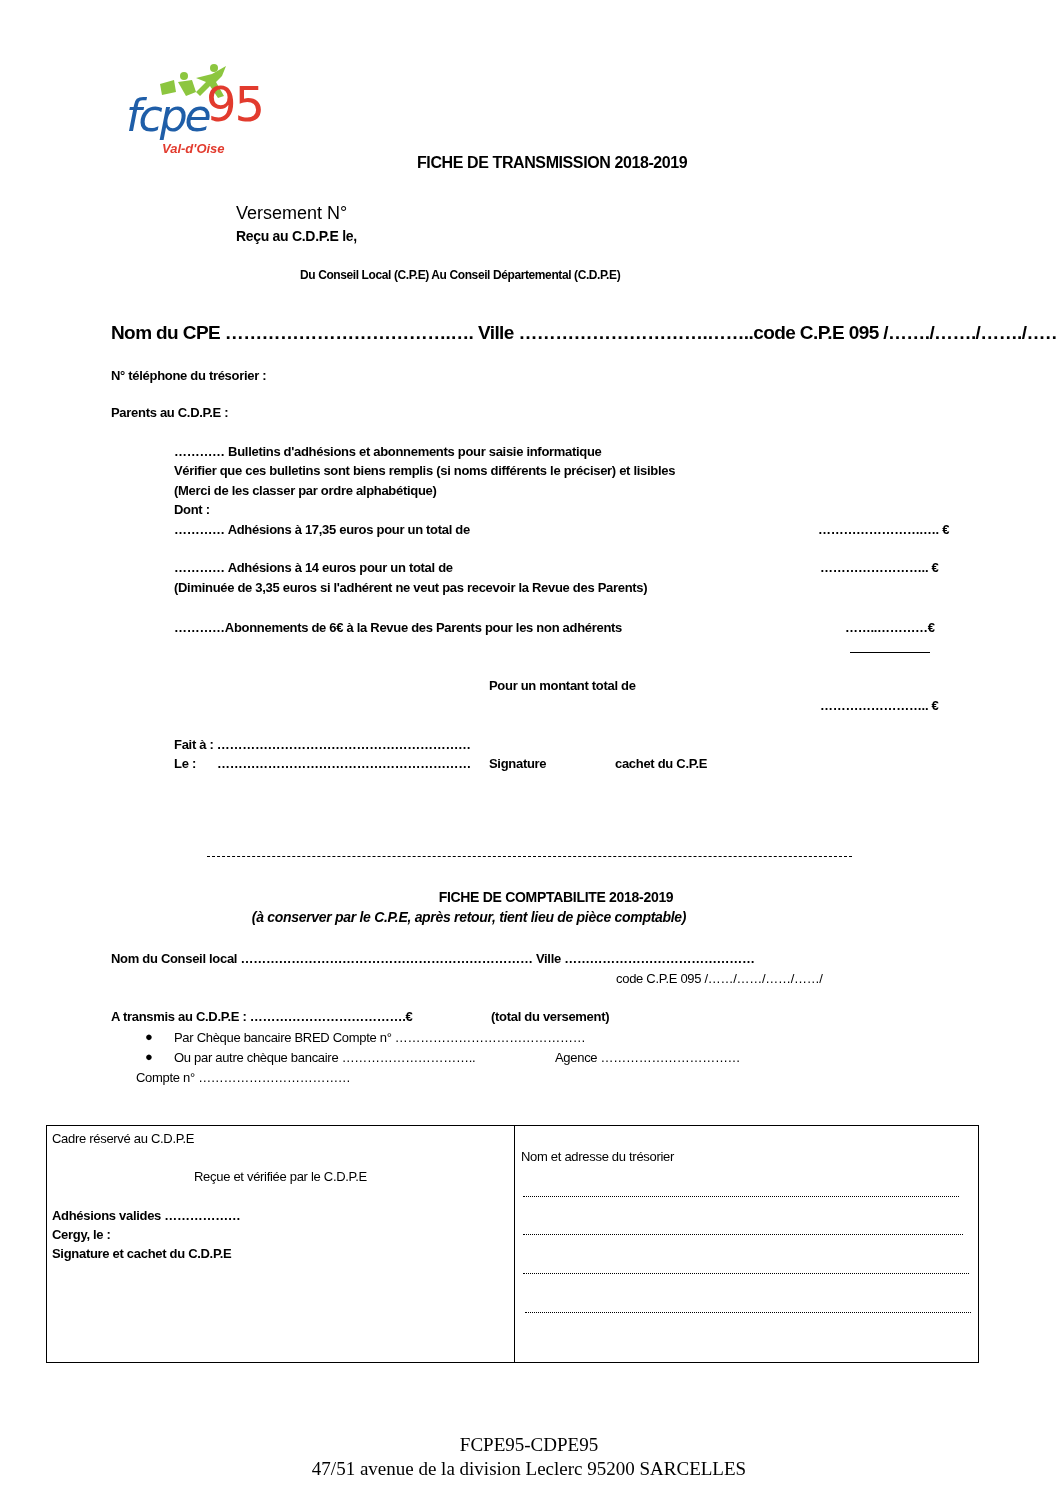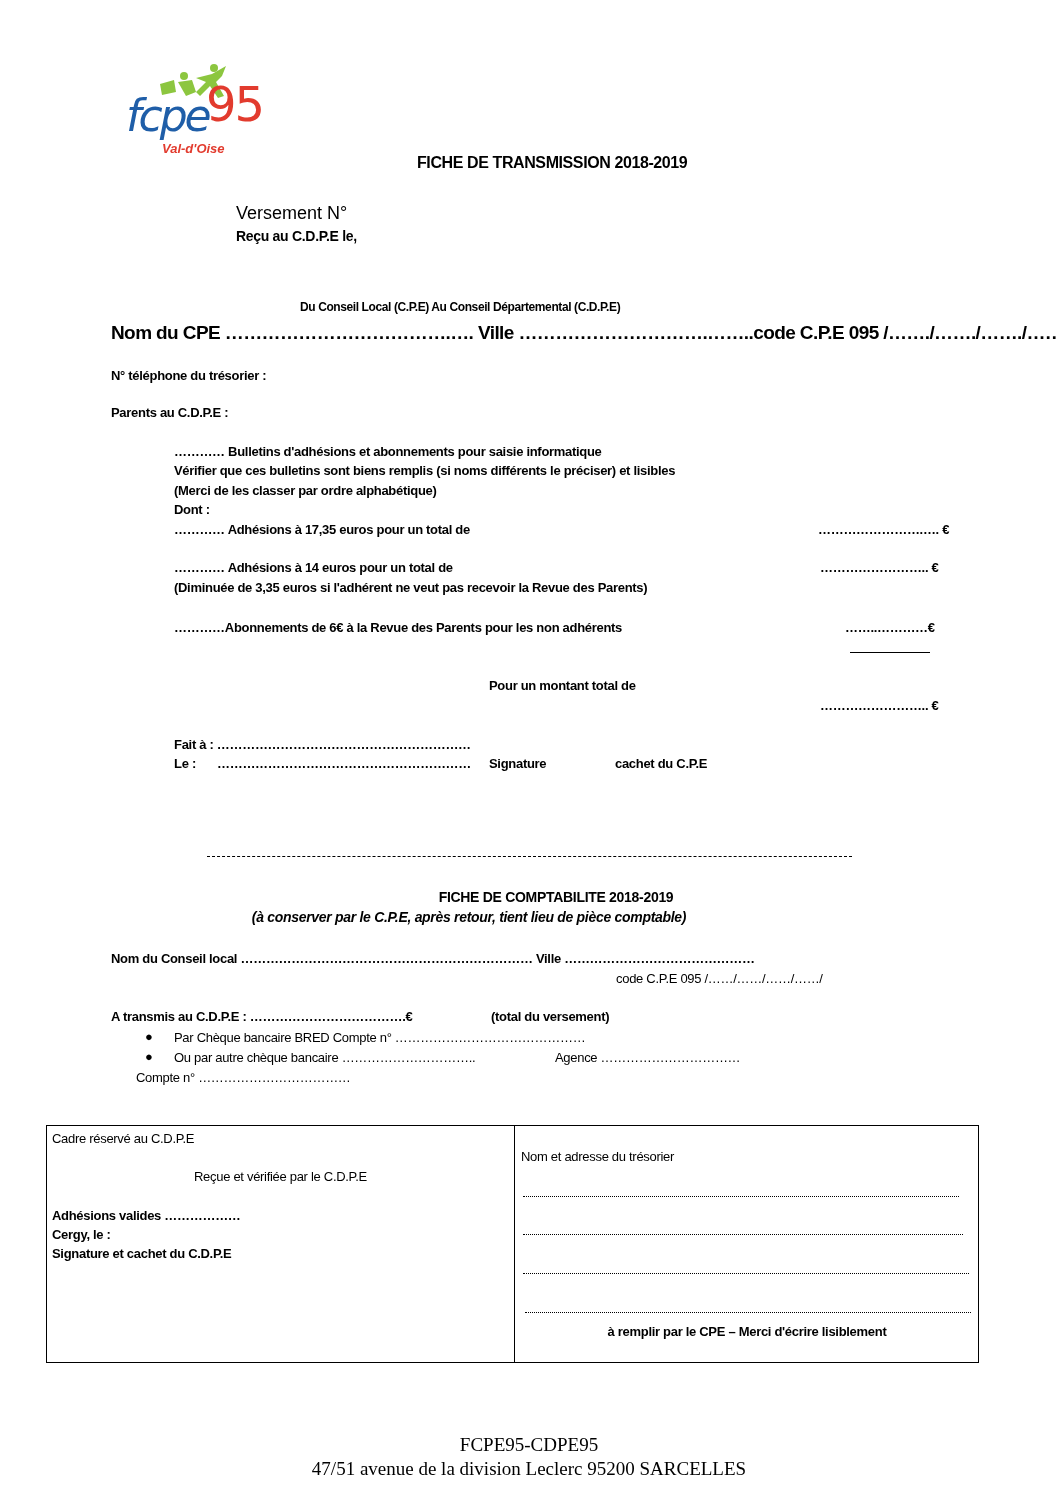--- a/index.html
+++ b/index.html
@@ -44,21 +44,21 @@
     <path d="M44,16 L60,12 L74,4 L70,14 L64,20 L72,34 L66,36 L58,24 L48,34 L44,30 L54,20 Z" fill="#8cc63f"></path>
   </svg>
   <span class="fcpe">fcpe</span>
   <span class="n95">95</span>
   <span class="vdo">Val-d'Oise</span>
 </div>
 
 <div class="abs b" style="left:417px;top:154px;font-size:16px;letter-spacing:-0.4px;">FICHE DE TRANSMISSION 2018-2019</div>
 <div class="abs" style="left:236px;top:203px;font-size:18px;">Versement N°</div>
 <div class="abs b t14" style="left:236px;top:228px;">Reçu au C.D.P.E le,</div>
-<div class="abs b" style="left:300px;top:268px;font-size:12px;letter-spacing:-0.4px;margin-top:32px;">Du Conseil Local (C.P.E) Au Conseil Départemental (C.D.P.E)</div>
+<div class="abs b" style="left:300px;top:268px;font-size:12px;letter-spacing:-0.4px;">Du Conseil Local (C.P.E) Au Conseil Départemental (C.D.P.E)</div>
 
 <div class="abs b" style="left:111px;top:322px;font-size:19px;letter-spacing:-0.6px;">Nom du CPE ……………………………….…. Ville ………………………….……..code C.P.E  095 /……./……./……./……./</div>
 <div class="abs b t13" style="left:111px;top:368px;">N° téléphone du trésorier :</div>
 <div class="abs b t13" style="left:111px;top:405px;">Parents au C.D.P.E :</div>
 
 <div class="abs b t13" style="left:174px;top:444px;">…………  Bulletins d'adhésions et abonnements pour saisie informatique</div>
 <div class="abs b t13" style="left:174px;top:463px;text-align:center;">Vérifier que ces bulletins sont biens remplis (si noms différents le préciser) et lisibles</div>
 <div class="abs b t13" style="left:174px;top:483px;">(Merci de les classer par ordre alphabétique)</div>
 <div class="abs b t13" style="left:174px;top:502px;">Dont :</div>
 
@@ -106,17 +106,16 @@
   <div class="abs t13" style="left:0;width:467px;text-align:center;top:43px;">Reçue et vérifiée par le C.D.P.E</div>
   <div class="abs b t13" style="left:5px;top:82px;">Adhésions valides  ………………</div>
   <div class="abs b t13" style="left:5px;top:101px;">Cergy, le :</div>
   <div class="abs b t13" style="left:5px;top:120px;">Signature et cachet du C.D.P.E</div>
 
   <div class="abs t13" style="left:474px;top:23px;">Nom et adresse du trésorier</div>
   <div class="dots-line" style="left:476px;top:70px;width:436px;"></div>
   <div class="dots-line" style="left:476px;top:108px;width:440px;"></div>
   <div class="dots-line" style="left:476px;top:147px;width:446px;"></div>
   <div class="dots-line" style="left:478px;top:186px;width:446px;"></div>
-  <div class="abs b t13" style="left:467px;width:466px;text-align:center;top:198px;">à remplir par le CPE – Merci d'écrire lisiblement</div>
 </div>
 
 <div id="footer" class="abs" style="top:1434px;">FCPE95-CDPE95</div>
 <div id="footer" class="abs" style="top:1458px;text-align:center;">47/51 avenue de la division Leclerc 95200 SARCELLES</div>
 
 </body></html>

